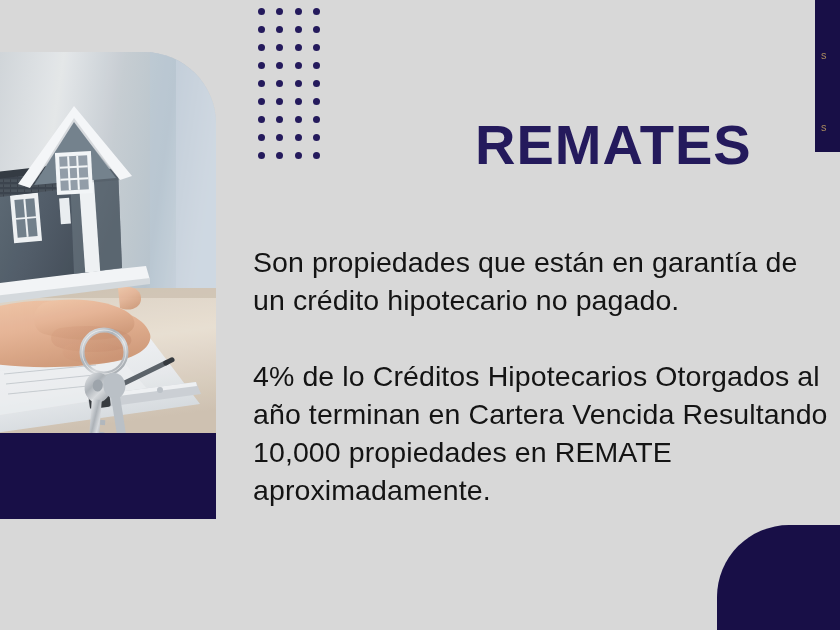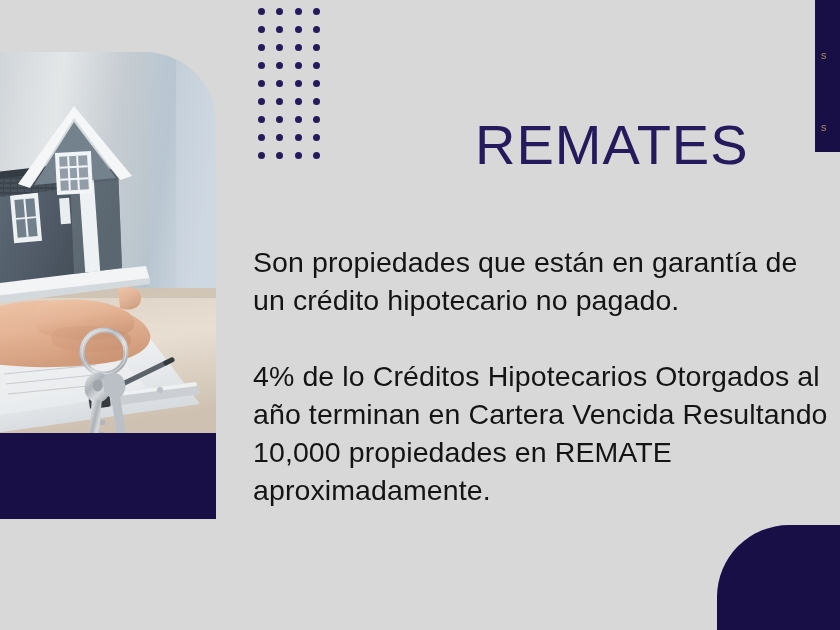--- a/index.html
+++ b/index.html
@@ -111,21 +111,21 @@
     left: 253px;
     top: 0;
     width: 600px;
     height: 630px;
   }
   .title {
     position: absolute;
     left: 222px;
     top: 117px;
     font-size: 56px;
-    font-weight: 400;
+    font-weight: 700;
     letter-spacing: 1px;
     color: #241a5c;
     white-space: nowrap;
     line-height: 1;
   }
   .body-block {
     position: absolute;
     left: 0;
     top: 243px;
     width: 640px;

